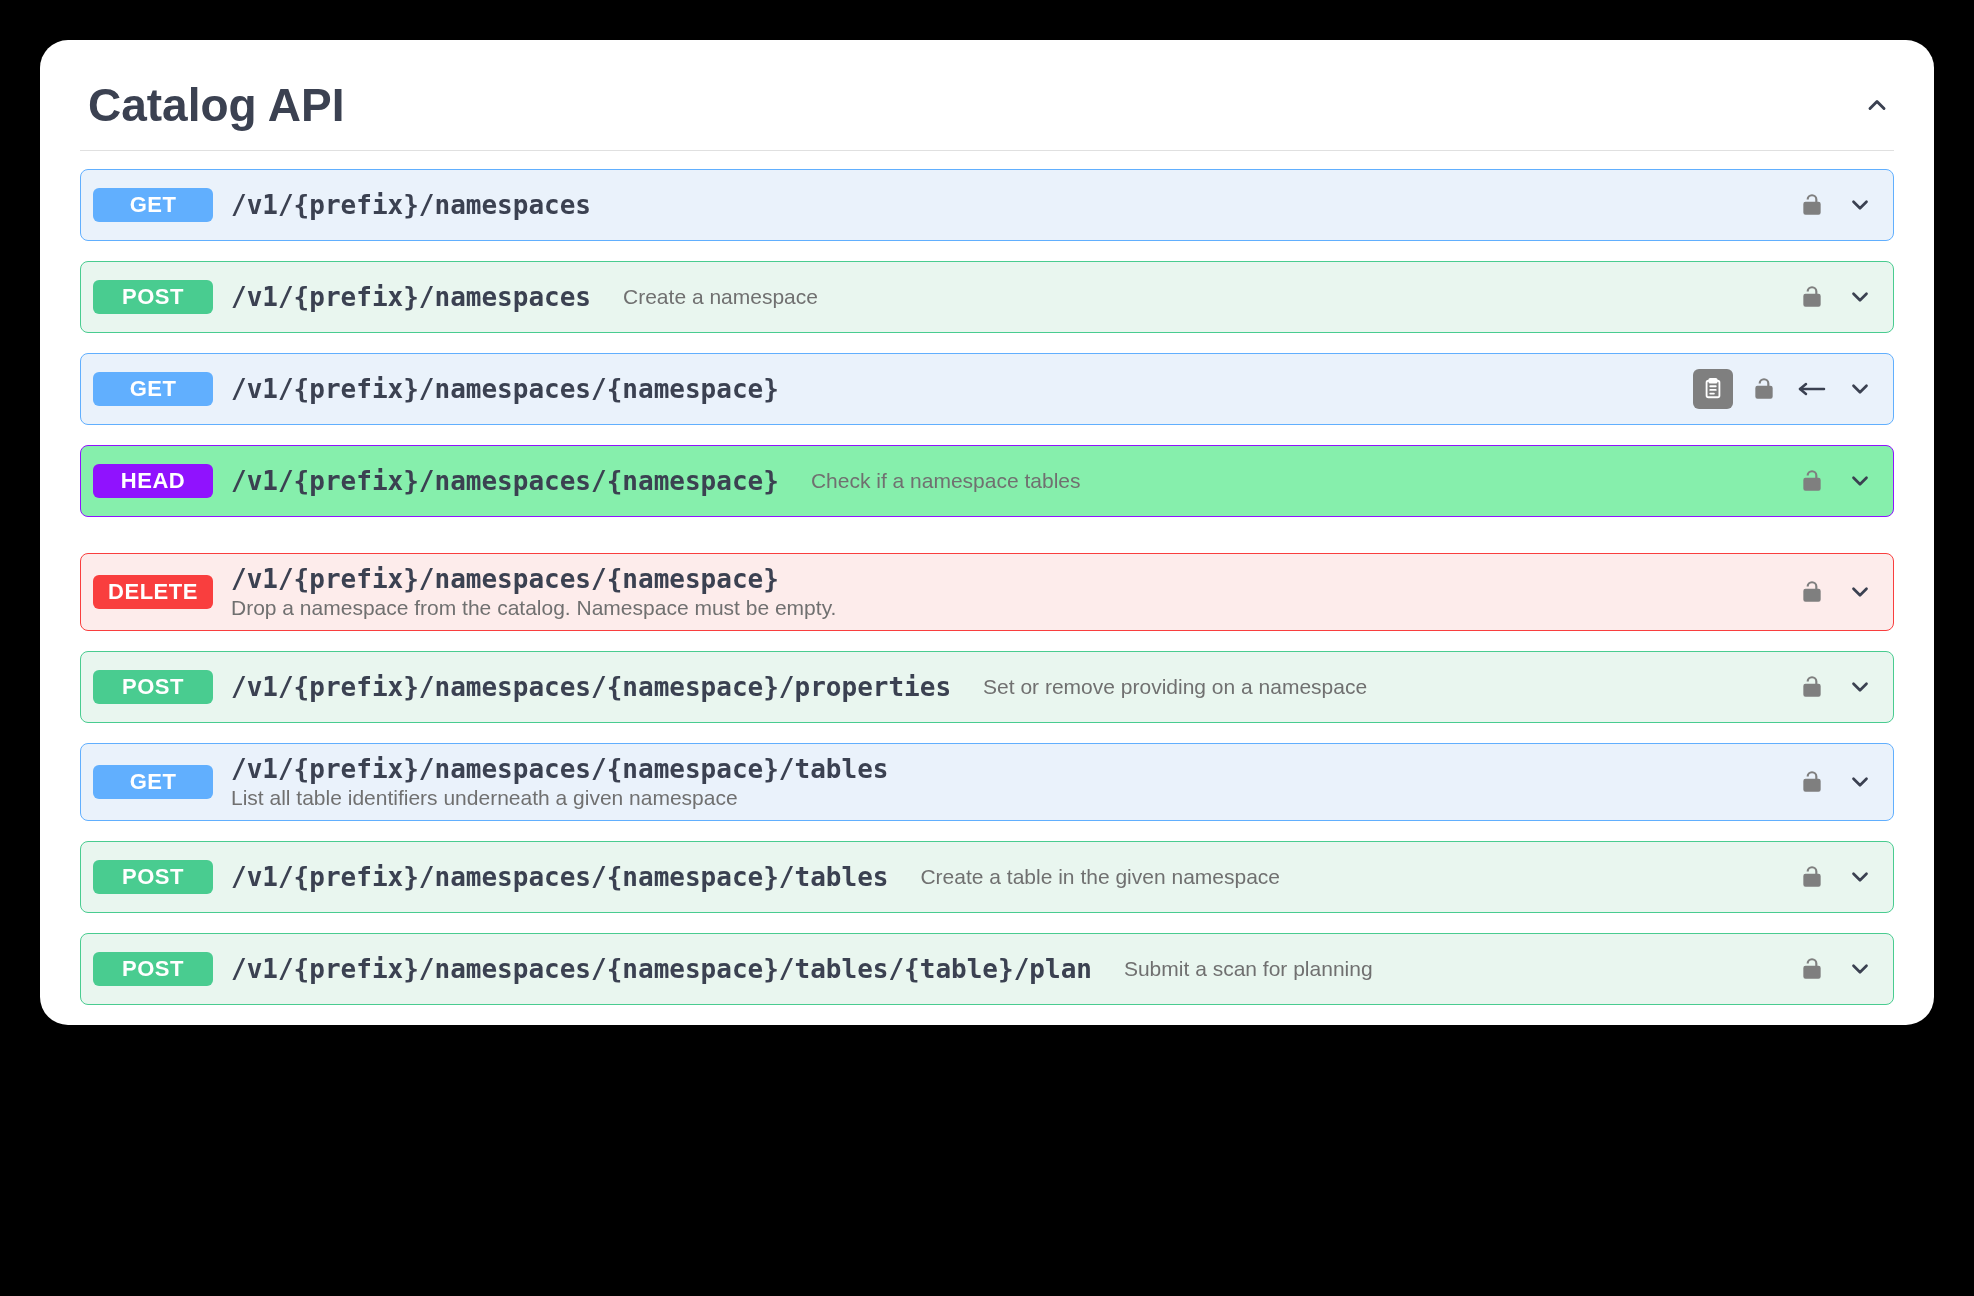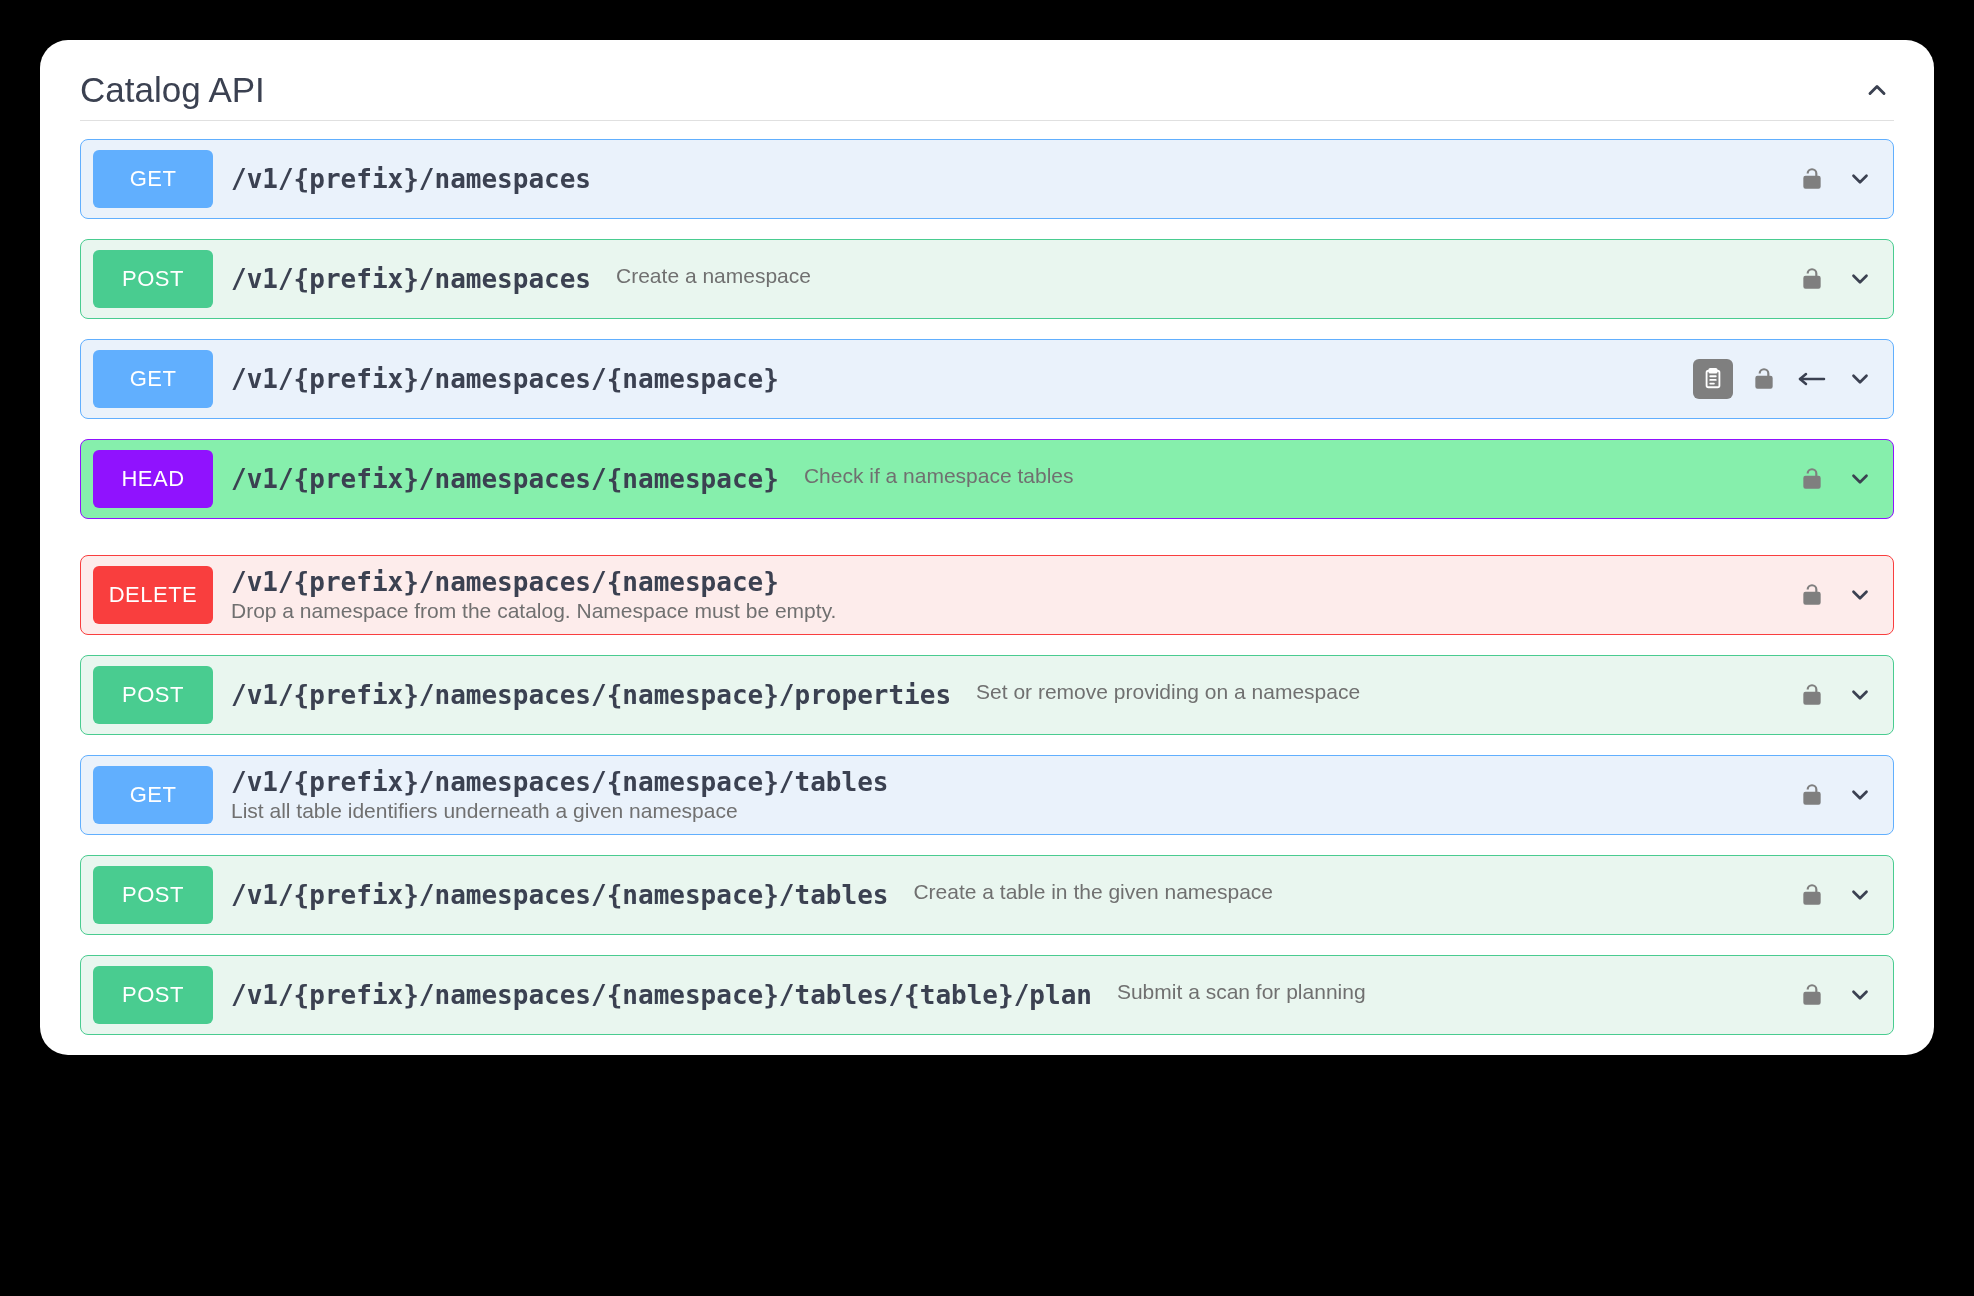--- a/index.html
+++ b/index.html
@@ -18,24 +18,24 @@
   }
   .section-header {
     display: flex;
     justify-content: space-between;
     align-items: center;
     border-bottom: 1px solid #e0e0e0;
     padding-bottom: 10px;
     margin-bottom: 18px;
   }
   .section-title {
-    font-size: 35px;
-    font-weight: 400;
+    font-size: 46px;
+    font-weight: 700;
     color: #3b4151;
-    margin: 0;
+    margin: 8px;
   }
   .section-toggle {
     width: 34px;
     height: 34px;
     display: flex;
     align-items: center;
     justify-content: center;
     color: #3b4151;
   }
   .op-row {
@@ -49,31 +49,31 @@
     gap: 18px;
   }
   .op-get    { background: #eaf2fb; border-color: #61affe; }
   .op-post   { background: #e9f6ef; border-color: #49cc90; }
   .op-head   { background: #86efac; border-color: #9012fe; }
   .op-delete { background: #fdeceb; border-color: #f93e3e; margin-top: 36px; }
   .method {
     min-width: 120px;
     text-align: center;
     color: #fff;
-    font-weight: 400;
+    font-weight: 700;
     font-size: 22px;
     border-radius: 6px;
-    padding: 16px 0;
+    padding: 4px 0;
     letter-spacing: 0.5px;
   }
   .m-get    { background: #61affe; }
   .m-post   { background: #49cc90; }
   .m-head   { background: #9012fe; }
   .m-delete { background: #f93e3e; }
-  .op-body { flex: 1; display: flex; align-items: flex-start; gap: 25px; flex-wrap: wrap; }
+  .op-body { flex: 1; display: flex; align-items: center; gap: 32px; flex-wrap: wrap; }
   .op-body.stack { flex-direction: column; align-items: flex-start; gap: 2px; }
   .path {
     font-family: ui-monospace, SFMono-Regular, Menlo, Consolas, monospace;
     font-weight: 700;
     font-size: 26px;
     color: #3b4151;
     white-space: nowrap;
   }
   .summary {
     font-size: 21px;

